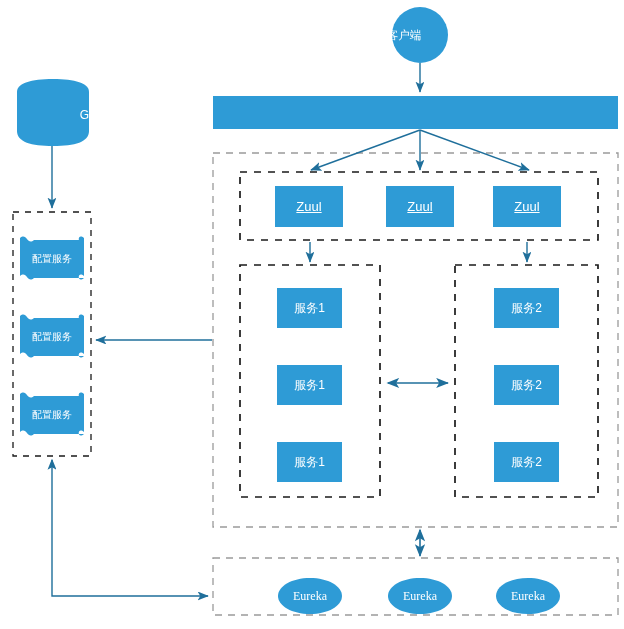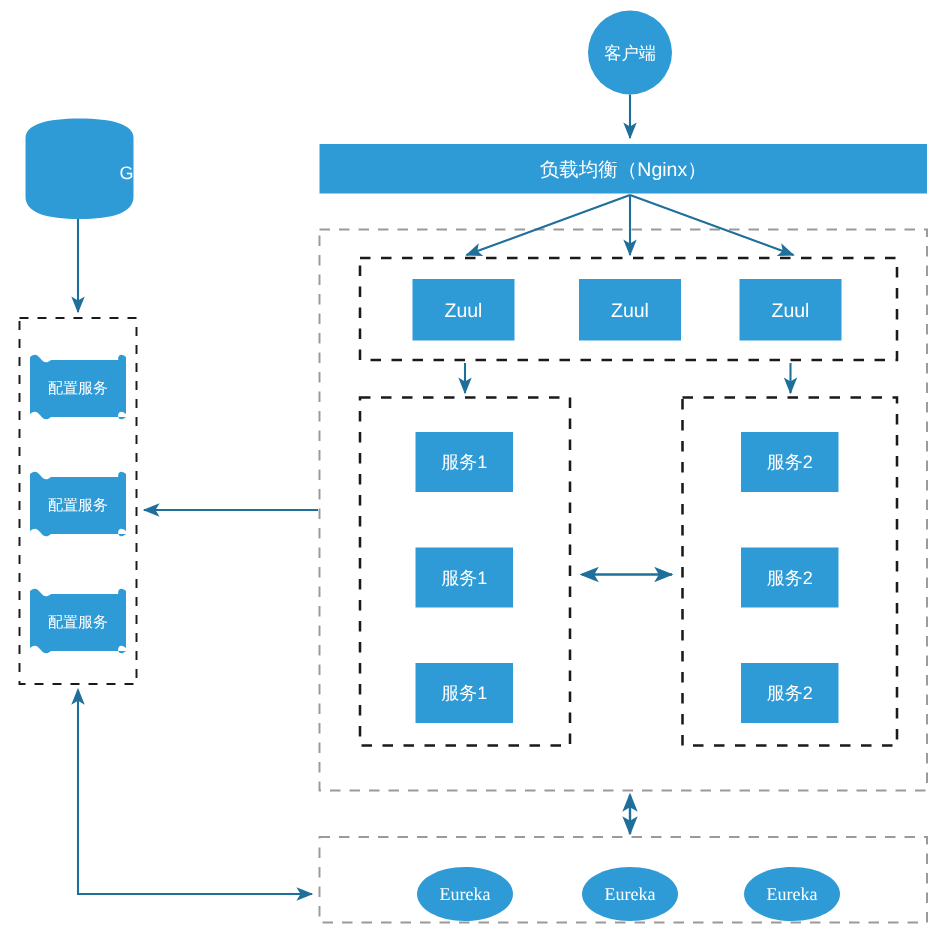--- a/index.html
+++ b/index.html
@@ -12,21 +12,21 @@
   .node-label{
     position:absolute;color:#ffffff;font-size:12px;
     display:flex;align-items:center;justify-content:center;
     text-align:center;pointer-events:none;white-space:nowrap;
   }
   .lb-label{font-size:13px;}
   .client-label{font-size:11.5px;}
   .git-label{font-size:12px;margin-left:48px;}
   .cfg-label{font-size:10px;}
   .eureka-label{font-size:12px;font-family:Liberation Serif, serif;}
-  .zuul-label{font-size:13px;}
+  .zuul-label{font-size:13px;text-decoration:underline;}
   .svc-label{font-size:12px;}
 </style>
 </head>
 <body>
 
 <div id="canvas">
 
   <svg class="svgroot" viewBox="0 0 624 629" xmlns="http://www.w3.org/2000/svg">
     <defs>
       <marker id="arrowhead" markerWidth="9" markerHeight="9" refX="7.4" refY="3.2" orient="auto" markerUnits="strokeWidth">
@@ -96,23 +96,22 @@
 
     <line x1="52" y1="146" x2="52" y2="208" stroke="#1F6F9B" stroke-width="1.4" marker-end="url(#arrowhead)"></line>
 
     <line x1="212" y1="340" x2="96" y2="340" stroke="#1F6F9B" stroke-width="1.4" marker-end="url(#arrowhead)"></line>
 
     <line x1="420" y1="530" x2="420" y2="556" stroke="#1F6F9B" stroke-width="1.6" marker-start="url(#arrowheadStart)" marker-end="url(#arrowhead)"></line>
 
     <path d="M52,460 L52,596 L208,596" fill="none" stroke="#1F6F9B" stroke-width="1.4" marker-start="url(#arrowheadStart)" marker-end="url(#arrowhead)"></path>
   </svg>
 
-  <div class="node-label client-label" style="left:392px;top:7px;width:56px;height:56px;">客户端</div>
+  <div class="node-label client-label" style="left:376px;top:7px;width:56px;height:56px;">客户端</div>
 
-  <div class="node-label lb-label" style="left:213px;top:96px;width:405px;height:33px;">负载均衡（Nginx）</div>
 
   <div class="node-label git-label" style="left:17px;top:95px;width:72px;height:40px;">Git 仓库</div>
 
   <div class="node-label cfg-label" style="left:20px;top:240px;width:64px;height:38px;">配置服务</div>
   <div class="node-label cfg-label" style="left:20px;top:318px;width:64px;height:38px;">配置服务</div>
   <div class="node-label cfg-label" style="left:20px;top:396px;width:64px;height:38px;">配置服务</div>
 
   <div class="node-label zuul-label" style="left:275px;top:186px;width:68px;height:41px;">Zuul</div>
   <div class="node-label zuul-label" style="left:386px;top:186px;width:68px;height:41px;">Zuul</div>
   <div class="node-label zuul-label" style="left:493px;top:186px;width:68px;height:41px;">Zuul</div>

